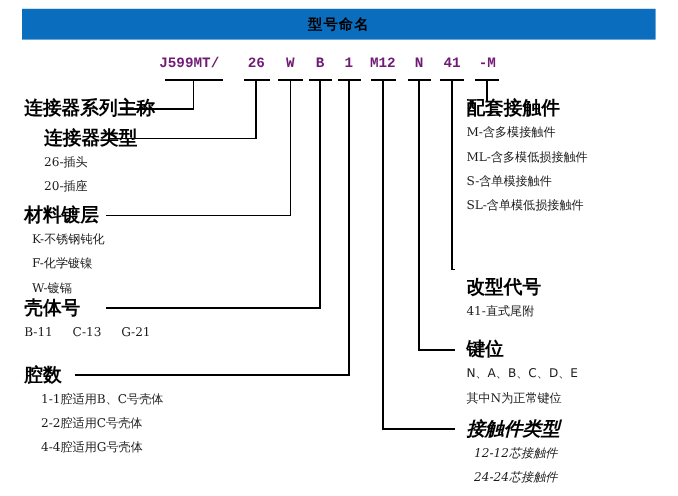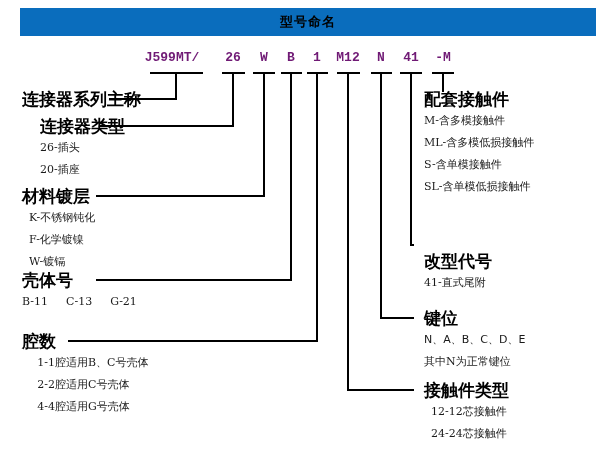--- a/index.html
+++ b/index.html
@@ -214,17 +214,17 @@
   <div class="block-title">改型代号</div>
   <div class="block-item">41-直式尾附</div>
 </div>
 
 <div class="block" style="left:424px; top:311px;">
   <div class="block-title">键位</div>
   <div class="block-item sans">N、A、B、C、D、E</div>
   <div class="block-item">其中N为正常键位</div>
 </div>
 
-<div class="block" style="left:424px; top:383px;">
+<div class="block" style="left:424px; top:383px;font-style:italic;">
   <div class="block-title">接触件类型</div>
   <div class="block-item indent">12-12芯接触件</div>
   <div class="block-item indent">24-24芯接触件</div>
 </div>
 
 </body></html>

